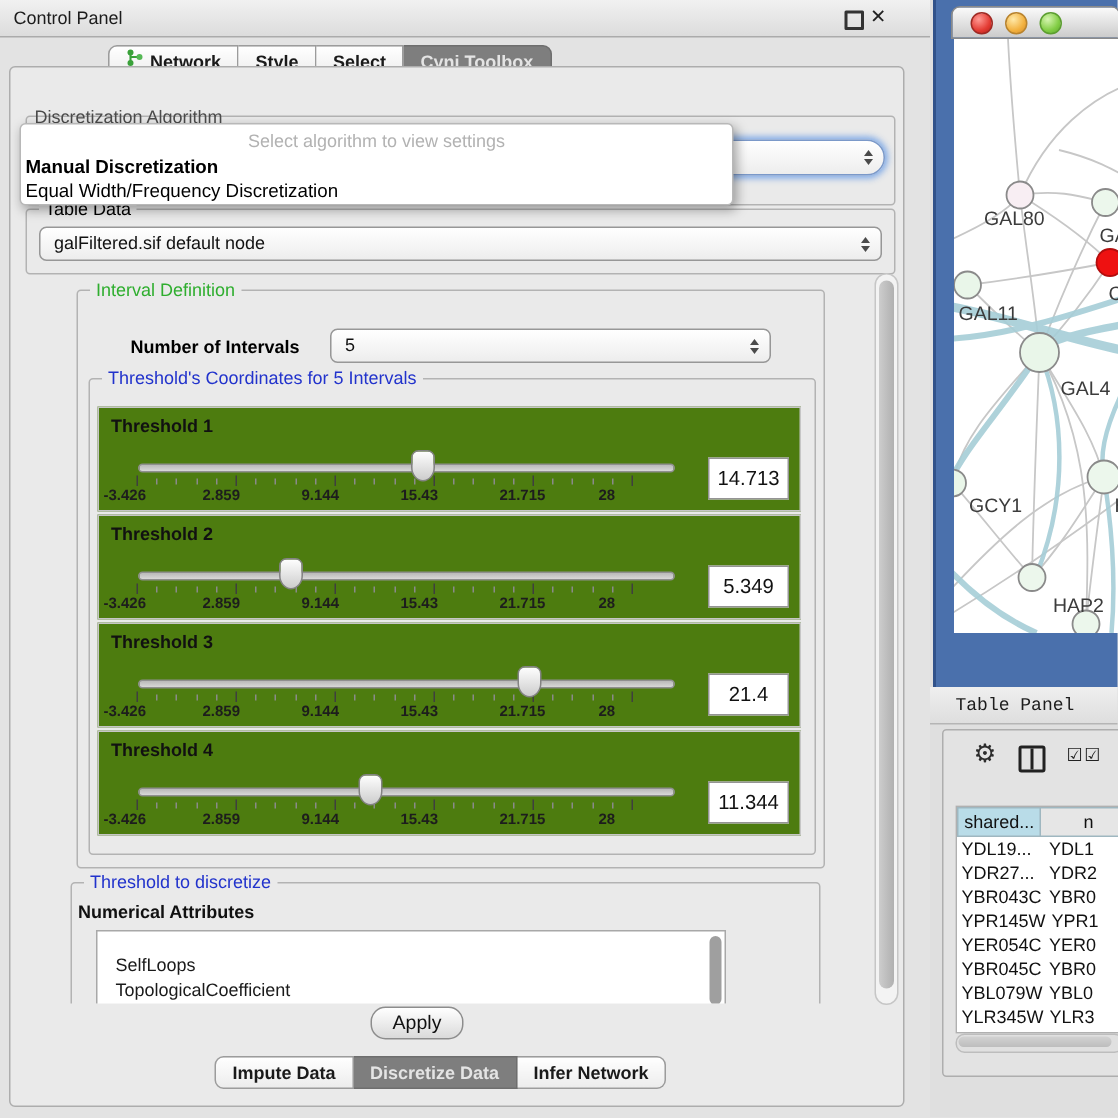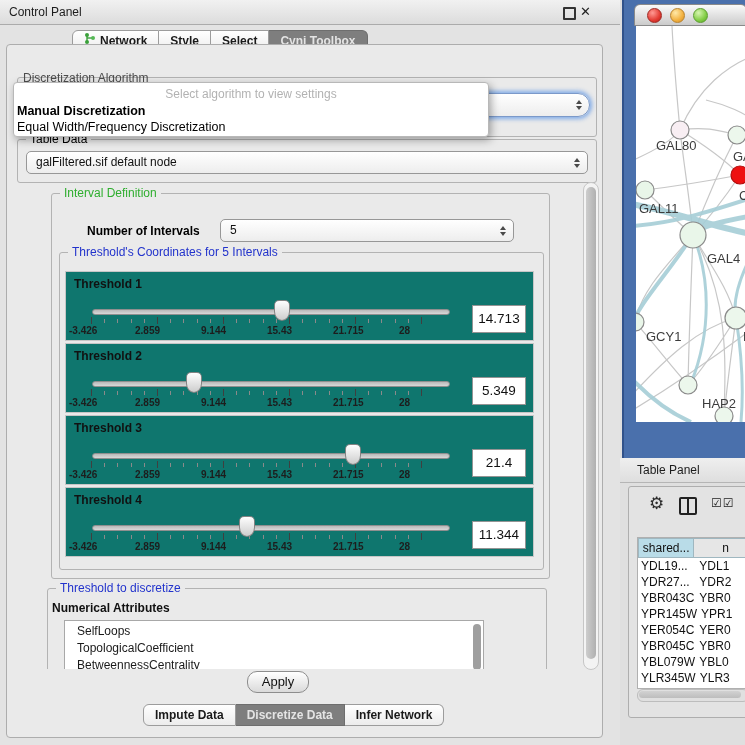--- a/index.html
+++ b/index.html
@@ -30,21 +30,21 @@
   .combo .spin{position:absolute;right:7px;top:3px;display:flex;flex-direction:column;align-items:center;}
   .spin .up{width:0;height:0;border:3px solid transparent;border-bottom:4px solid #4a4a4a;margin-bottom:2px;}
   .spin .dn{width:0;height:0;border:3px solid transparent;border-top:4px solid #4a4a4a;}
   .combo.focus{border-radius:12px;border-color:#7b99c9;box-shadow:0 0 4px 2px rgba(110,160,230,.85);z-index:2;}
   .popup{position:absolute;left:6px;top:37px;width:474px;height:53px;background:#fff;
     border:1px solid #b8b8b8;border-radius:4px;box-shadow:2px 3px 8px rgba(0,0,0,.35);z-index:5;}
   .popup .hint{position:absolute;left:0;top:4px;width:100%;text-align:center;font-size:12px;color:#b2b2b2;}
   .popup .opt{position:absolute;left:3px;font-size:12.5px;color:#000;white-space:nowrap;}
   .viewport{position:absolute;left:8px;top:136px;width:566px;height:488px;overflow:hidden;}
   
-  .thr-row{position:relative;width:467px;height:68px;background:#0f766e;border:1px solid #c6c6c6;margin-bottom:2px;}
+  .thr-row{position:relative;width:467px;height:68px;background:#4d7c0f;border:1px solid #c6c6c6;margin-bottom:2px;}
   .thr-label{position:absolute;left:8px;top:5px;font-size:12px;font-weight:bold;color:#111;}
   .track{position:absolute;left:26px;top:37px;width:356px;height:4px;
     background:linear-gradient(#b9b9b9,#d8d8d8);border:1px solid #8f8f8f;border-radius:3px;}
   .handle{position:absolute;top:28px;width:14px;height:19px;background:linear-gradient(#fefefe,#cdcdcd);
     border:1px solid #838383;border-radius:7px 7px 11px 11px / 7px 7px 13px 13px;}
   .tick{position:absolute;top:47px;width:1px;height:4px;background:#8a8a8a;}
   .tick.major{top:45px;height:7px;background:#3f3f3f;}
   .sc{position:absolute;top:53px;width:44px;font-size:10px;font-weight:bold;color:#1d1d1d;}
   .thr-value{position:absolute;left:406px;top:33px;width:52px;height:26px;background:#fff;
     border:1px solid #949494;font-size:13.5px;color:#111;text-align:center;line-height:26px;}
@@ -66,21 +66,21 @@
     background:linear-gradient(#fafafa,#cbcbcb);border:1px solid #8a8a8a;border-radius:6px 6px 0 0;
     display:flex;align-items:center;gap:8px;padding-left:12px;box-sizing:border-box;}
   .light{width:13px;height:13px;border-radius:50%;}
   .light.red{background:radial-gradient(circle at 35% 30%,#ff9a94,#e33b33 60%,#b01f18);border:1px solid #9e2a24;}
   .light.yellow{background:radial-gradient(circle at 35% 30%,#ffe9a8,#f2b13f 60%,#d1892a);border:1px solid #b8832d;}
   .light.green{background:radial-gradient(circle at 35% 30%,#d6f5b0,#82cd45 60%,#5aa52b);border:1px solid #5c9e30;}
   .nw-canvas{position:absolute;left:12px;top:26px;width:111px;height:396px;background:#fff;overflow:hidden;}
   
   #tp-titlebar{position:absolute;left:620px;top:458px;width:125px;height:24px;
     background:linear-gradient(#efefef,#dedede);border-bottom:1px solid #b5b5b5;}
-  #tp-titlebar span{position:absolute;left:17px;top:5px;font-size:12px;color:#1c1c1c;}
+  #tp-titlebar span{position:absolute;left:17px;top:5px;font-size:12px;color:#1c1c1c;font-family:Liberation Mono, monospace;}
   #tp-body{position:absolute;left:628px;top:486px;width:120px;height:232px;background:#e3e3e3;
     border:1px solid #aeaeae;border-radius:3px;box-sizing:border-box;}
   .gear{position:absolute;left:20px;top:6px;font-size:17px;color:#2c2c2c;font-family:"DejaVu Sans",sans-serif;}
   .split-icon{position:absolute;left:50px;top:10px;width:14px;height:14px;border:2px solid #222;border-radius:2px;}
   .split-icon:after{content:"";position:absolute;left:6px;top:0;width:2px;height:14px;background:#222;}
   .checks{position:absolute;left:82px;top:9px;font-size:12px;color:#222;letter-spacing:1px;font-family:"DejaVu Sans",sans-serif;}
   .tp-table{position:absolute;left:8px;top:50px;width:110px;height:150px;overflow:hidden;background:#fff;border:1px solid #b0b0b0;}
   .tp-head{display:flex;height:20px;}
   .tp-head .hc{box-sizing:border-box;border:1px solid #9fb7c0;border-left:none;font-size:12px;color:#111;
     text-align:center;line-height:18px;background:#e6e6e6;}
@@ -331,21 +331,21 @@
     <div class="thr-value">11.344</div>
   </div>
             </div>
         </div>
       </div>
 
       <div class="group" style="left:32px;top:407px;width:498px;height:150px;">
         <span class="gtitle blue-t">Threshold to discretize</span>
         <span class="attr-sub">Numerical Attributes</span>
         <div class="attr-list">
-          <div style="padding-top:2px;" id="attr-items">
+          <div style="padding-top:14px;" id="attr-items">
               <div class="attr-item">SelfLoops</div>
               <div class="attr-item">TopologicalCoefficient</div>
               <div class="attr-item">BetweennessCentrality</div>
             </div>
           <span class="list-thumb"></span>
         </div>
       </div>
     </div>
 
     <div class="vtrack" style="left:576px;top:137px;width:14px;height:486px;">

